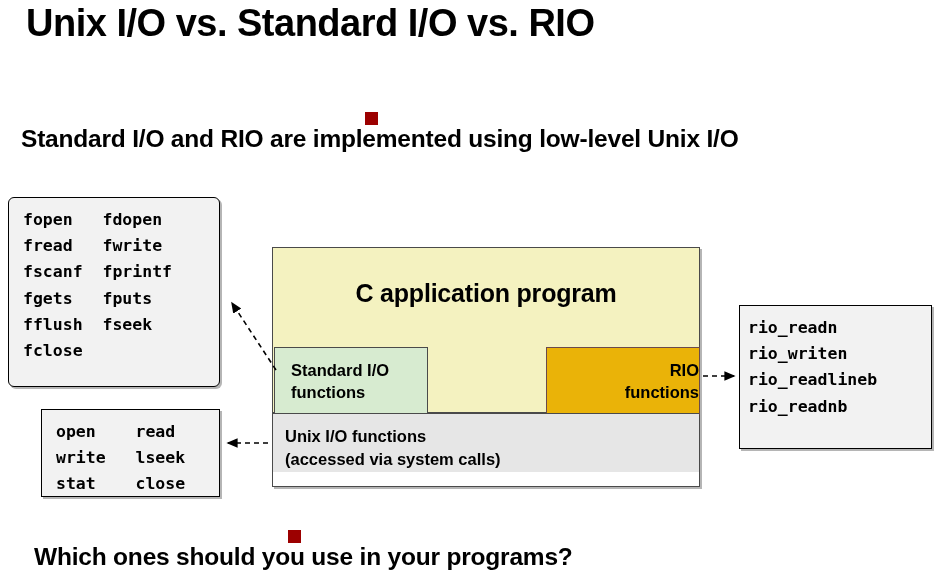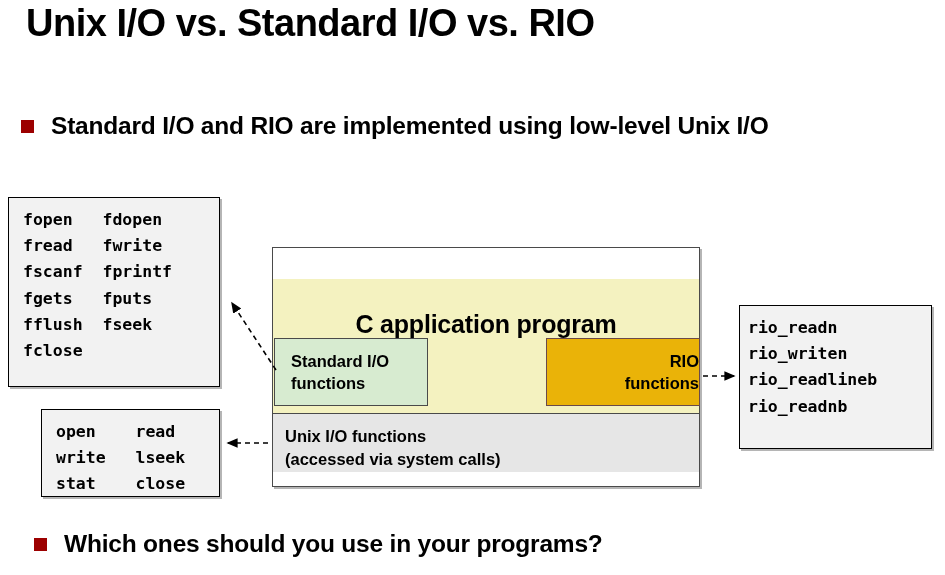--- a/index.html
+++ b/index.html
@@ -31,20 +31,21 @@
     letter-spacing: -0.5px;
     color: #000000;
     white-space: nowrap;
   }
 
   
   .bullet-row {
     position: absolute;
     display: flex;
     align-items: center;
+    flex-direction: column;
   }
   .bullet-marker {
     width: 13px;
     height: 13px;
     background: #9c0000;
     flex: 0 0 auto;
     margin-right: 17px;
   }
   .bullet-text {
     font-size: 24.5px;
@@ -71,20 +72,21 @@
     font-weight: bold;
     line-height: 26.2px;
     white-space: pre;
     color: #000000;
   }
   #stdio-funcs-box {
     left: 8px;
     top: 197px;
     width: 212px;
     height: 190px;
+    border-radius: 6px;
   }
   #unix-funcs-box {
     left: 41px;
     top: 409px;
     width: 179px;
     height: 88px;
   }
   #rio-funcs-box {
     left: 739px;
     top: 305px;
@@ -106,36 +108,35 @@
   }
   .layer-app {
     position: absolute;
     left: 0;
     top: 0;
     width: 100%;
     height: 165px;
     background: #f4f2c0;
     box-sizing: border-box;
     border-bottom: 1.2px solid #4a4a4a;
-    margin-top: 31px;
   }
   .layer-app-label {
     position: absolute;
     left: 0;
     top: 31px;
     width: 100%;
     text-align: center;
     font-size: 25px;
     font-weight: bold;
     letter-spacing: -0.2px;
     color: #000000;
   }
   .sub-box {
     position: absolute;
-    top: 90px;
+    top: 99px;
     height: 68px;
     box-sizing: border-box;
     border: 1.2px solid #6b4a4a;
     padding: 11px 0 7px 16px;
   }
   .sub-box .sub-label {
     font-size: 16.5px;
     font-weight: bold;
     line-height: 22px;
     color: #000000;

